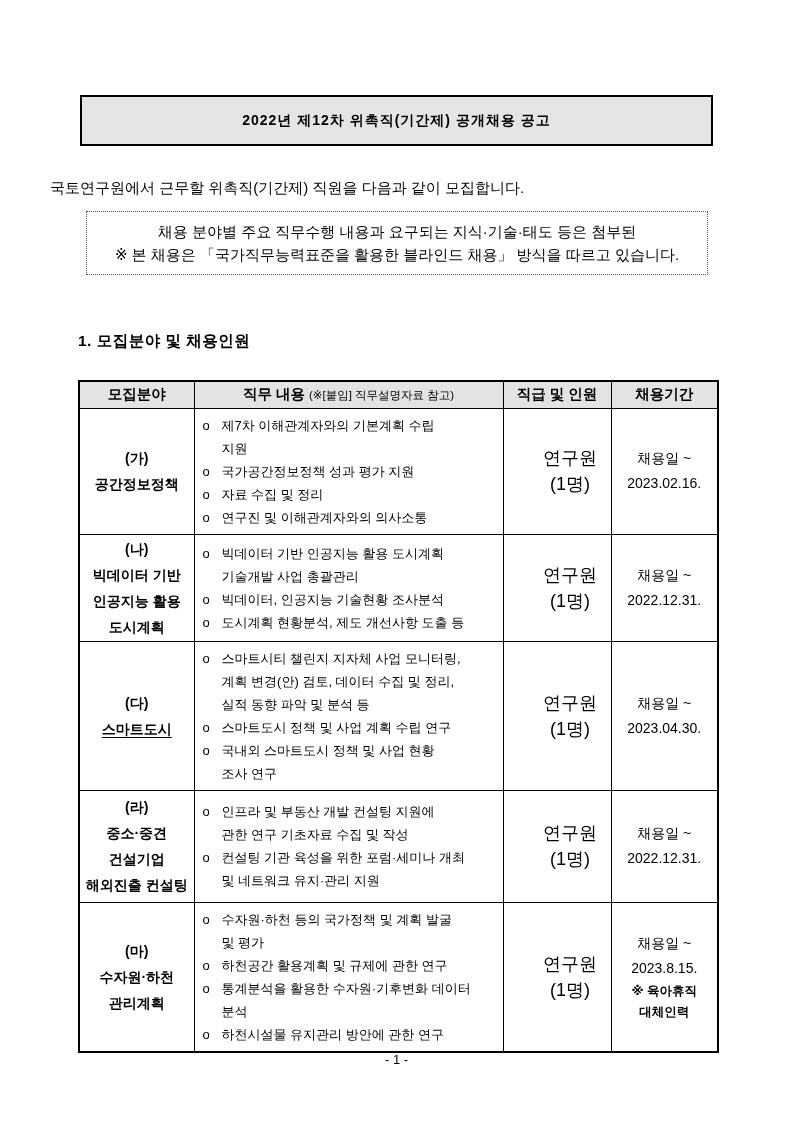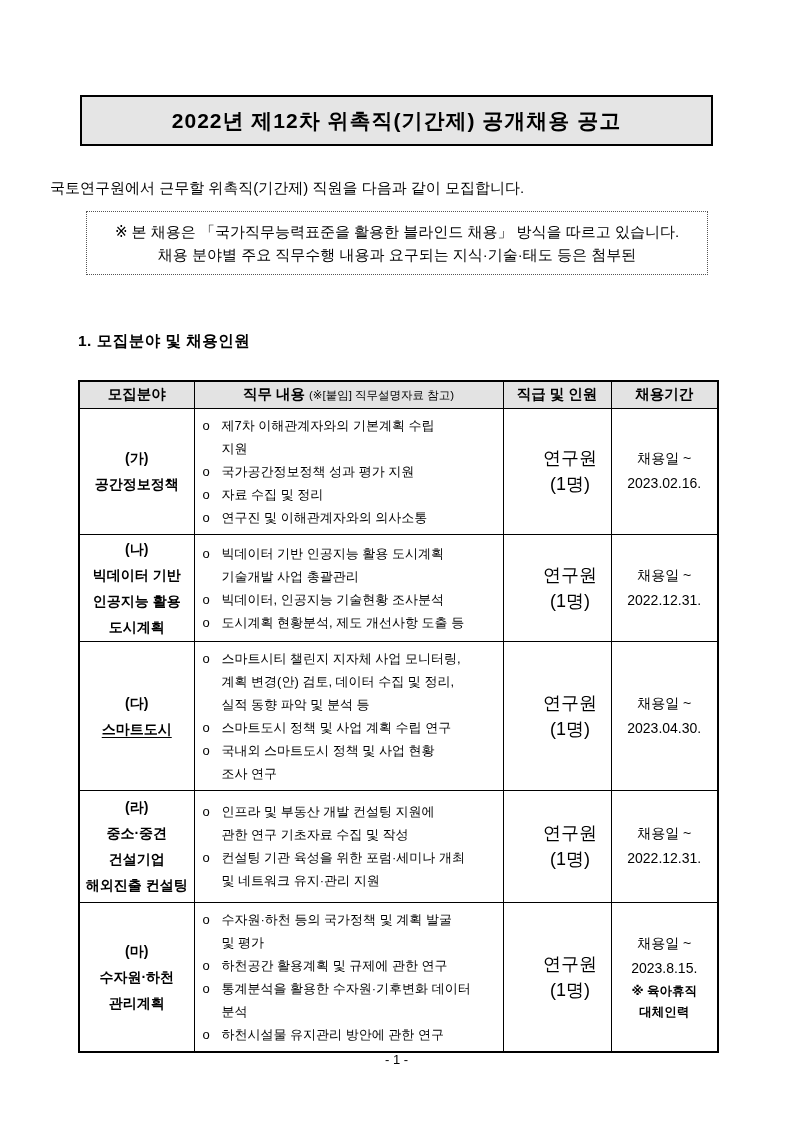--- a/index.html
+++ b/index.html
@@ -7,21 +7,21 @@
   body {
     width:793px; height:1121px; position:relative;
     font-family:"Liberation Sans","DejaVu Sans",sans-serif;
     color:#000;
   }
   .title-box {
     position:absolute; left:80px; top:95px; width:633px; height:51px;
     border:2.5px solid #000; background:#e5e5e5;
     display:flex; align-items:center; justify-content:center;
   }
-  .title-box h1 { font-size:21px; font-weight:bold; letter-spacing:1px; }
+  .title-box h1 { font-size:14px; font-weight:bold; letter-spacing:1px; }
   .intro {
     position:absolute; left:10px; top:179px; width:100%;
     text-align:left; font-size:15px;padding-left:40px;
   }
   .notice-box {
     position:absolute; left:86px; top:211px; width:622px;
     border:1.5px dotted #555; padding:8px 4px;
     text-align:center; font-size:15px; line-height:23px;
   }
   .section-heading {
@@ -74,22 +74,22 @@
 </head>
 <body>
 
 <div class="title-box">
   <h1>2022년 제12차 위촉직(기간제) 공개채용 공고</h1>
 </div>
 
 <p class="intro">국토연구원에서 근무할 위촉직(기간제) 직원을 다음과 같이 모집합니다.</p>
 
 <div class="notice-box">
+  <div>채용 분야별 주요 직무수행 내용과 요구되는 지식·기술·태도 등은 첨부된</div>
   <div>※ 본 채용은 「국가직무능력표준을 활용한 블라인드 채용」 방식을 따르고 있습니다.</div>
-  <div>채용 분야별 주요 직무수행 내용과 요구되는 지식·기술·태도 등은 첨부된</div>
 </div>
 
 <h2 class="section-heading">1. 모집분야 및 채용인원</h2>
 
 <table class="recruit">
   <colgroup>
     <col style="width:115px">
     <col style="width:309px">
     <col style="width:108px">
     <col style="width:107px">

